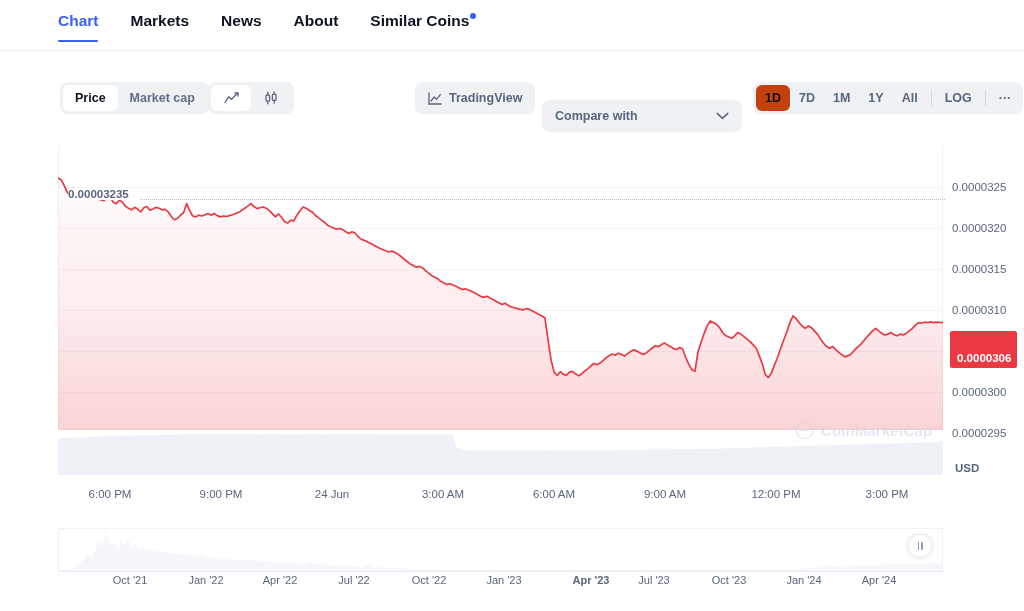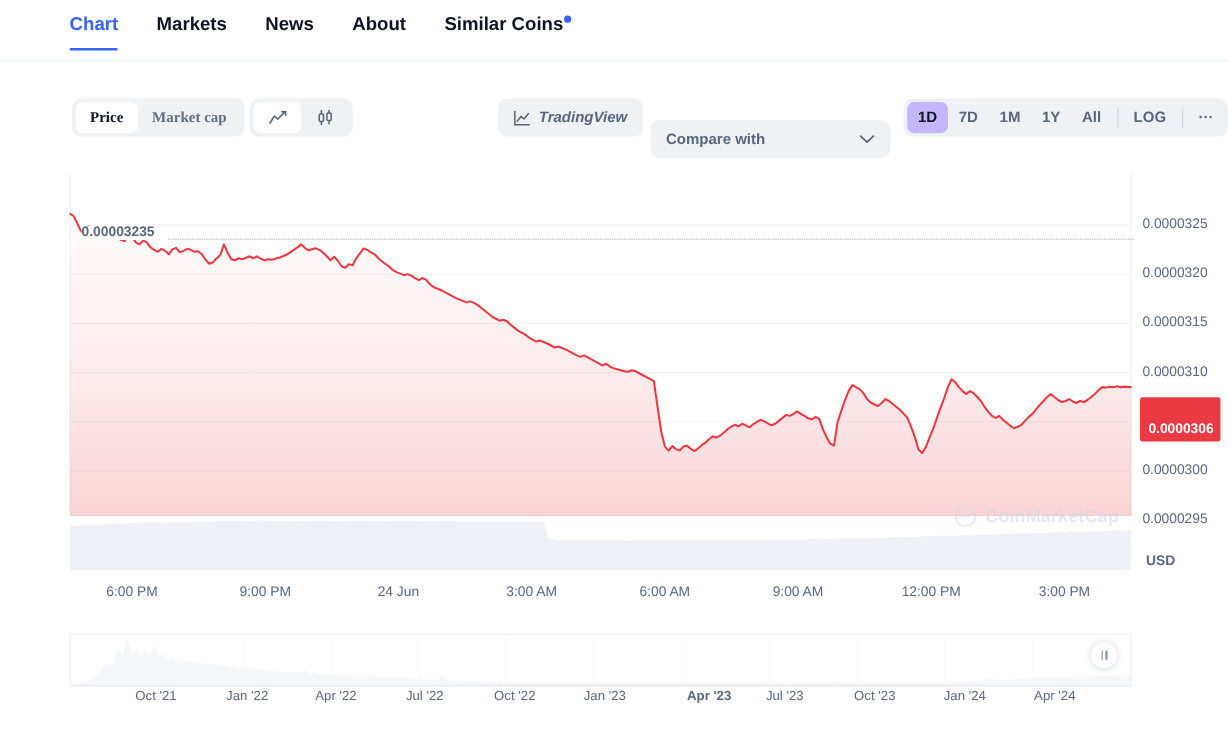--- a/index.html
+++ b/index.html
@@ -41,21 +41,20 @@
 
   
   .toolbar {
     position: absolute; left: 0; top: 51px; width: 1024px; height: 94px;
     display: flex; align-items: center;
   }
   .seg {
     display: flex; align-items: center;
     background: #eff2f5; border-radius: 8px; padding: 3px;
     height: 32px;
-    font-family: Liberation Serif, serif;
   }
   .seg-btn {
     height: 26px; padding: 0 12px;
     display: flex; align-items: center; justify-content: center;
     font-size: 12.5px; font-weight: bold; color: #616e85;
     border-radius: 6px; cursor: pointer; white-space: nowrap;
   }
   .seg-btn.active { background: #ffffff; color: #0d1421; }
   .seg-icon {
     width: 40px; height: 26px;
@@ -80,21 +79,21 @@
   .ranges {
     display: flex; align-items: center;
     background: #eff2f5; border-radius: 8px; padding: 3px; height: 32px;
   }
   .range {
     height: 26px; min-width: 30px; padding: 0 9px;
     display: flex; align-items: center; justify-content: center;
     font-size: 12.5px; font-weight: bold; color: #58667e;
     border-radius: 6px; cursor: pointer;
   }
-  .range.active { background: #c4b5fd; color: #0d1421; }
+  .range.active { background: #c2410c; color: #0d1421; }
   .divider { width: 1px; height: 16px; background: #cfd6e4; margin: 0 4px; }
 
   
   .chartbox {
     position: absolute; left: 58px; top: 145px;
     width: 885px; height: 285px;
     border-left: 1px solid #eff2f5; border-right: 1px solid #eff2f5;
     background: #fff;
   }
   .gridline { position: absolute; left: 0; right: 0; height: 1px; background: #f2f4f7; }
@@ -217,21 +216,21 @@
       <div class="seg-icon">
         <svg width="16" height="14" viewBox="0 0 16 14" fill="none">
           <rect x="3" y="4" width="3.6" height="6.2" rx="1" stroke="#58667e" stroke-width="1.3"></rect>
           <path d="M4.8 1.2v2.6M4.8 10.4v2.4" stroke="#58667e" stroke-width="1.3" stroke-linecap="round"></path>
           <rect x="9.4" y="3.2" width="3.6" height="6.2" rx="1" stroke="#58667e" stroke-width="1.3"></rect>
           <path d="M11.2 1v2M11.2 9.6v2.6" stroke="#58667e" stroke-width="1.3" stroke-linecap="round"></path>
         </svg>
       </div>
     </div>
 
-    <div class="pill" style="position:absolute; left:415px;font-style:italic;">
+    <div class="pill" style="position:absolute; left:415px;">
       <span style="display:flex;">
         <svg width="14" height="13" viewBox="0 0 14 13" fill="none">
             <path d="M1 12V1" stroke="#58667e" stroke-width="1.3" stroke-linecap="round"></path>
             <path d="M1 12h12" stroke="#58667e" stroke-width="1.3" stroke-linecap="round"></path>
             <path d="M3 9l3.2-4L8.6 7.2 12.4 2.6" stroke="#58667e" stroke-width="1.3" stroke-linecap="round" stroke-linejoin="round"></path>
           </svg>
       </span>
       <span>TradingView</span>
     </div>
 

